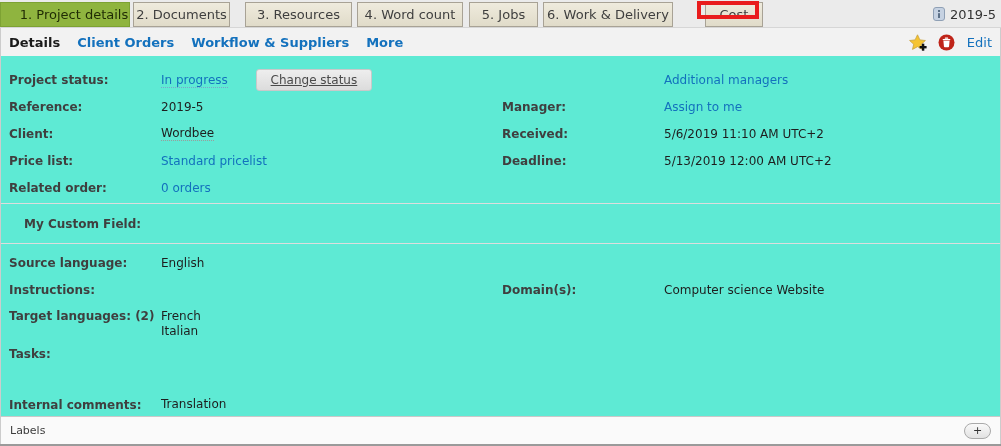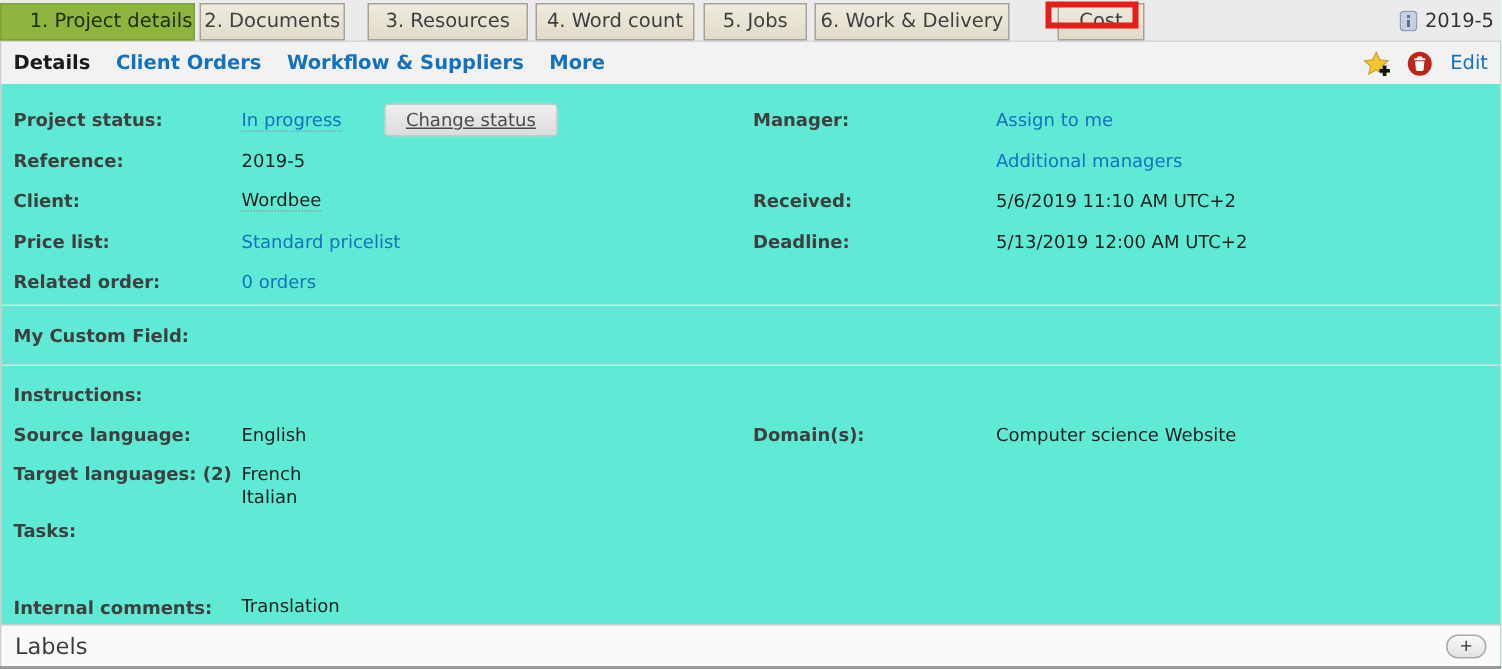--- a/index.html
+++ b/index.html
@@ -71,39 +71,39 @@
   .btn {
     margin-left: 24px; padding: 3px 14px;
     font-family: inherit; font-size: 12px; color: #4a4a4a;
     background: linear-gradient(#eeeeee, #dcdcdc);
     border: 1px solid #c9c9c9; border-radius: 3px; cursor: pointer; text-decoration: underline;
   }
   .section-a { position: relative; padding-top: 10px; padding-bottom: 2px; border-bottom: 1px solid #dddddd; }
   .col-right-a { position: absolute; left: 501px; top: 10px; width: 494px; }
   .col-right-a .lbl { width: 162px; padding-left: 0; }
   .section-b { padding: 9px 0 11px; border-bottom: 1px solid #dddddd; }
-  .section-b .lbl { width: auto; }
+  .section-b .lbl { width: auto; margin-left: 15px; }
   .section-c { position: relative; padding-top: 5px; }
   .row-multi { display: flex; align-items: flex-start; }
   .row-multi .lbl { line-height: 15px; padding-top: 0; }
   .stack-tight { display: flex; flex-direction: column; }
   .stack-tight .val { line-height: 15px; }
   .row-target { height: 40px; padding-top: 6px; }
   .row-tasks  { height: 46px; padding-top: 4px; }
   .stack-loose .val { line-height: 19px; margin-top: 48px; }
   .row-comments { margin-top: 2px; }
   .col-right-c { position: absolute; left: 501px; top: 32px; width: 494px; }
   .col-right-c .lbl { width: 162px; padding-left: 0; }
   
   .footer {
     position: absolute; left: 0; right: 0; bottom: 0; height: 28px;
     background: #fafafa; border-top: 1px solid #c9c9c9;
     display: flex; align-items: center; padding: 0 9px;
   }
-  .footer-title { font-size: 15px; color: #3d3d3d; }
+  .footer-title { font-size: 11px; color: #3d3d3d; }
   .add-btn {
     margin-left: auto; width: 27px; height: 16px;
     border: 1px solid #a9a9a9; border-radius: 8px;
     background: linear-gradient(#f9f9f9, #e2e2e2);
     font-size: 11px; line-height: 13px; color: #333;
     text-align: center; cursor: pointer; font-family: inherit;
   }
 </style>
 </head>
 <body>
@@ -178,49 +178,49 @@
           <span class="lbl">Price list:</span>
           <span class="val"><a class="link">Standard pricelist</a></span>
         </div>
         <div class="row">
           <span class="lbl">Related order:</span>
           <span class="val"><a class="link">0 orders</a></span>
         </div>
 
         <div class="col-right-a">
           <div class="row">
+            <span class="lbl"></span>
+            <span class="val"><a class="link">Additional managers</a></span>
+          </div>
+          <div class="row">
             <span class="lbl">Manager:</span>
             <span class="val"><a class="link">Assign to me</a></span>
-          </div>
-          <div class="row">
-            <span class="lbl"></span>
-            <span class="val"><a class="link">Additional managers</a></span>
           </div>
           <div class="row">
             <span class="lbl">Received:</span>
             <span class="val">5/6/2019 11:10 AM UTC+2</span>
           </div>
           <div class="row">
             <span class="lbl">Deadline:</span>
             <span class="val">5/13/2019 12:00 AM UTC+2</span>
           </div>
         </div>
       </div>
 
       <div class="section-b">
         <span class="lbl">My Custom Field:</span>
       </div>
 
       <div class="section-c">
         <div class="row">
-          <span class="lbl">Instructions:</span>
-        </div>
-        <div class="row">
           <span class="lbl">Source language:</span>
           <span class="val">English</span>
+        </div>
+        <div class="row">
+          <span class="lbl">Instructions:</span>
         </div>
         <div class="row-multi row-target">
           <span class="lbl">Target languages: (2)</span>
           <span class="stack-tight">
             <span class="val">French</span>
             <span class="val">Italian</span>
           </span>
         </div>
         <div class="row-multi row-tasks stack-loose">
           <span class="lbl">Tasks:</span>

